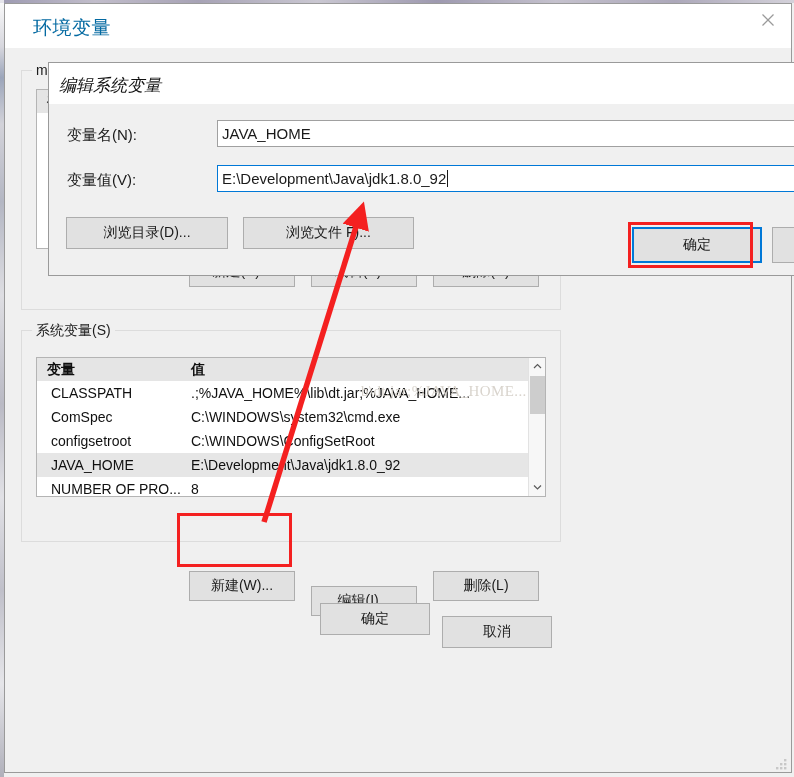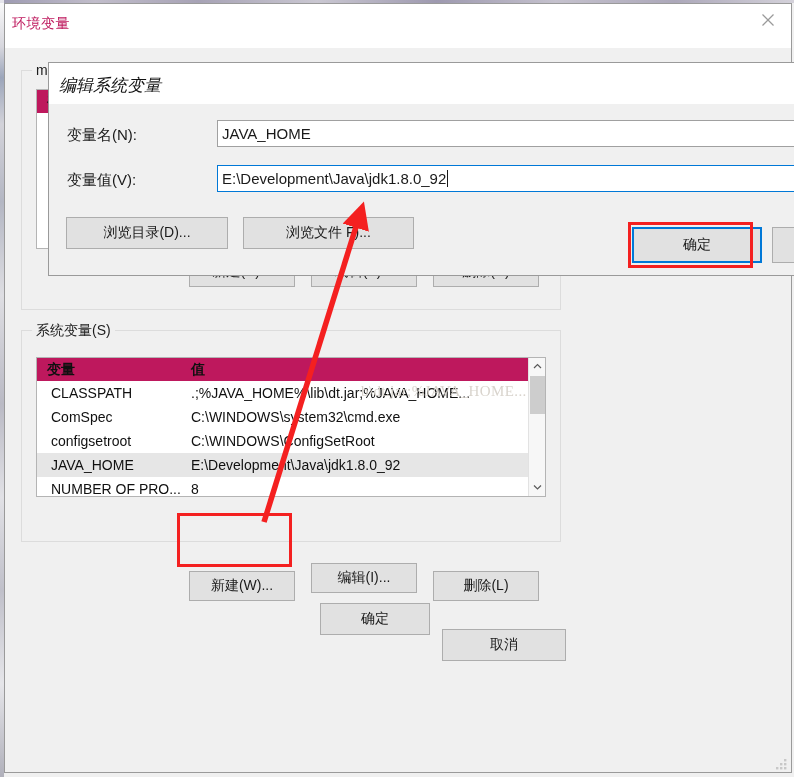--- a/index.html
+++ b/index.html
@@ -52,23 +52,23 @@
     box-sizing: border-box;
   }
   .main-titlebar {
     position: relative;
     height: 44px;
     background: #ffffff;
     border-bottom: 1px solid #ffffff;
   }
   .main-title {
     position: absolute;
-    left: 7px; top: 11px;
-    font-size: 14px;
-    color: #be185d;
+    left: 28px; top: 11px;
+    font-size: 19px;
+    color: #0369a1;
     letter-spacing: .5px;
   }
   .win-close {
     position: absolute;
     right: 0; top: 0;
     width: 46px; height: 32px;
     display: flex; align-items: center; justify-content: center;
     color: #9a9a9a;
     font-size: 15px;
     font-family: "DejaVu Sans", sans-serif;
@@ -103,21 +103,21 @@
     position: absolute;
     background: #ffffff;
     border: 1px solid #b4b4b4;
     box-sizing: border-box;
     overflow: hidden;
   }
   .lv-header {
     display: flex;
     height: 23px;
     align-items: center;
-    background: #be185d;
+    background: #e5e5e5;
     font-size: 14px;
     color: #101010;
     font-weight: 600;
   }
   .lv-header .col-a { width: 146px; padding-left: 10px; box-sizing: border-box; }
   .lv-header .col-b { flex: 1; padding-left: 8px; box-sizing: border-box; }
   .lv-row {
     display: flex;
     height: 24px;
     align-items: center;
@@ -345,26 +345,26 @@
             <div class="vs-thumb" style="top:18px; height:38px;"></div>
             <div class="vs-arrow down">
               <svg width="9" height="7" viewBox="0 0 9 7">
                   <polyline points="1,1.5 4.5,5 8,1.5" fill="none" stroke="#5a5a5a" stroke-width="1.2"></polyline>
                 </svg>
             </div>
           </div>
         </div>
 
         <div class="btn" style="left:167px; top:240px; width:106px; height:30px;">新建(W)...</div>
-        <div class="btn" style="left:289px; top:232px; width:106px; height:30px;">编辑(I)...</div>
+        <div class="btn" style="left:289px; top:255px; width:106px; height:30px;">编辑(I)...</div>
         <div class="btn" style="left:411px; top:240px; width:106px; height:30px;">删除(L)</div>
       </div>
 
       <div class="btn" style="left:315px; top:555px; width:110px; height:32px;">确定</div>
-      <div class="btn" style="left:437px; top:581px; width:124px; height:32px;">取消</div>
+      <div class="btn" style="left:437px; top:568px; width:110px; height:32px;">取消</div>
 
       <div style="position:absolute; right:3px; bottom:3px; width:12px; height:12px;">
         <svg width="12" height="12" viewBox="0 0 12 12">
           <g fill="#c8c8c8">
             <rect x="8" y="0" width="2.4" height="2.4"></rect>
             <rect x="4" y="4" width="2.4" height="2.4"></rect>
               <rect x="8" y="4" width="2.4" height="2.4"></rect>
             <rect x="0" y="8" width="2.4" height="2.4"></rect>
               <rect x="4" y="8" width="2.4" height="2.4"></rect>
             <rect x="8" y="8" width="2.4" height="2.4"></rect>

